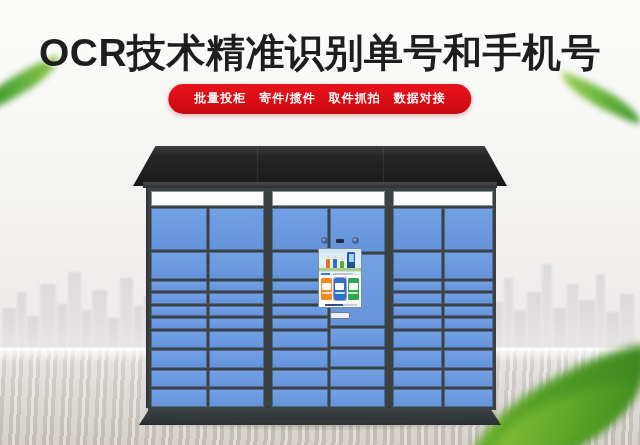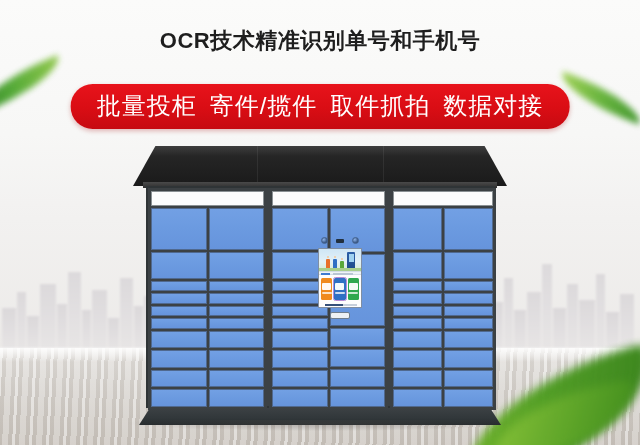--- a/index.html
+++ b/index.html
@@ -73,31 +73,31 @@
     left:488px; top:392px; width:150px; height:62px;
     background:linear-gradient(118deg,#96cc3e 0%,#5ea528 60%,#3c8a1a 100%);
     border-radius:100% 8% 100% 8%; transform:rotate(-10deg);
     filter:blur(5px); opacity:.8;
   }
 
   
   .headline {
     position:absolute; left:0; top:26px; width:640px;
     text-align:center; z-index:6;
-    font-size:22px; font-weight:bold; letter-spacing:.5px;
+    font-size:39px; font-weight:bold; letter-spacing:.5px;
     color:#1e1e1e; white-space:nowrap;
     text-shadow:0 1px 0 rgba(255,255,255,.6);
   }
   .badge {
     position:absolute; left:50%; top:84px; transform:translateX(-50%);
     z-index:6;
     background:linear-gradient(#e8131b 0%, #d90d14 55%, #c60a11 100%);
     color:#fff; border-radius:22px;
     padding:6px 26px 7px;
-    font-size:24px; font-weight:normal; letter-spacing:1px;
+    font-size:12px; font-weight:bold; letter-spacing:1px;
     white-space:nowrap;
     box-shadow:0 2px 5px rgba(160,0,6,.28);
   }
   .badge span { display:inline-block; }
   .badge .gap { width:13px; display:inline-block; }
 
   
   .cabinet { position:absolute; left:0; top:0; width:640px; height:445px; z-index:4; }
 
   

